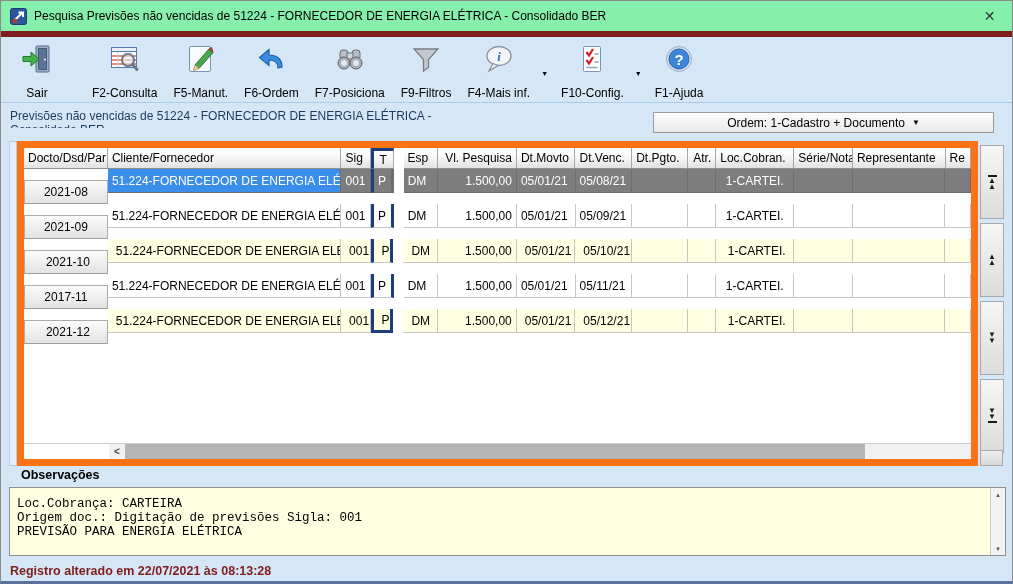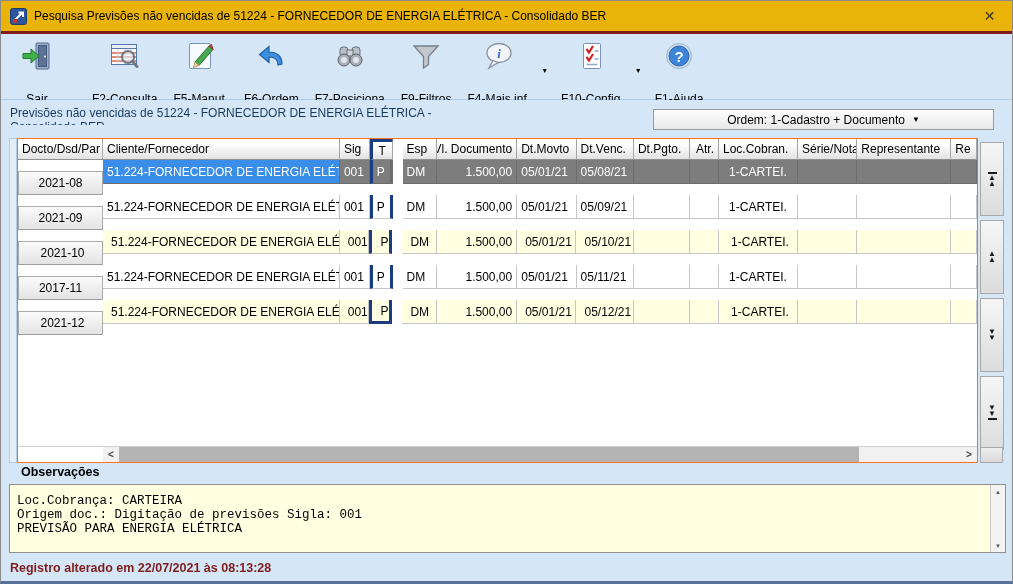--- a/index.html
+++ b/index.html
@@ -1,46 +1,46 @@
 <!DOCTYPE html>
 <html><head>
 <meta charset="utf-8">
 <style>
   html,body{margin:0;padding:0;background:#9a9a9a;font-family:"Liberation Sans",sans-serif;}
   .win{position:relative;width:1011px;height:580px;margin:0;background:#D5E6F7;
        border:1px solid #8a8a8a;border-bottom:3px solid #5a719b;overflow:hidden;}
   
-  .titlebar{position:relative;height:30px;background:#eab308;border-bottom:3px solid #7f1d1d;
+  .titlebar{position:relative;height:30px;background:#86efac;border-bottom:6px solid #7f1d1d;
             display:flex;align-items:center;padding-left:9px;text-align:right;}
   .appicon{width:17px;height:17px;margin-right:7px;flex:0 0 auto;}
   .titletext{font-size:12px;color:#000;white-space:nowrap;}
   .closebtn{position:absolute;right:0;top:0;width:45px;height:29px;display:flex;align-items:center;
             justify-content:center;font-size:14px;color:#333;cursor:default;}
   
   .toolbar{height:61px;background:#D5E6F7;border-bottom:1px solid #aecbe8;display:flex;
            align-items:flex-start;padding:4px 0 0 8px;}
   .tbtn{display:flex;flex-direction:column;align-items:center;min-width:46px;padding:2px 5px;margin-right:6px;}
   .tbtn .ticon{width:32px;height:32px;}
-  .tbtn .tlabel{font-size:12px;color:#000;margin-top:20px;white-space:nowrap;}
+  .tbtn .tlabel{font-size:12px;color:#000;margin-top:11px;white-space:nowrap;}
   .tbtn.gap{margin-right:22px;}
   .ddarrow{margin:29px 8px 0 0;font-size:7px;color:#000;}
   
   .content{position:relative;height:487px;background:#D5E6F7;}
   .pagetitle{position:absolute;left:9px;top:6px;width:640px;font-size:12px;color:#1a3a5c;}
   .pagetitle .l2{height:5px;overflow:hidden;}
   .orderbtn{position:absolute;left:652px;top:9px;width:341px;height:21px;box-sizing:border-box;
             background:linear-gradient(#fdfdfd,#e8e8e8);border:1px solid #9b9b9b;
             display:flex;align-items:center;justify-content:center;font-size:12px;color:#000;}
   .orderbtn .caret{font-size:8px;margin-left:7px;}
   
   .gridwrap{position:absolute;left:8px;top:38px;width:995px;height:325px;}
   .leftstrip{position:absolute;left:0;top:0;width:8px;height:325px;background:#e4eef8;
              border:1px solid #b9cde2;box-sizing:border-box;}
   .gridmain{position:absolute;left:8px;top:0;width:961px;height:325px;box-sizing:border-box;
-            background:#fff;border:1px solid #f97316;overflow:hidden;}
+            background:#fff;border:7px solid #f97316;overflow:hidden;}
   .grow{display:flex;}
   .cell{box-sizing:border-box;display:flex;align-items:center;height:24px;padding:0 4px;
         font-size:12px;color:#000;border-right:1px solid #c6c6c6;border-bottom:1px solid #c6c6c6;
         overflow:hidden;white-space:nowrap;background:#fff;}
   .hdr .cell{height:21px;background:linear-gradient(#fdfdfd 30%,#e2e2e2);border-right:1px solid #a6a6a6;
              border-bottom:1px solid #8f8f8f;}
   .c-docto{width:86px;justify-content:center;}
   .c-cli{width:240px;text-align:center;}
   .c-sig{width:30px;}
   .c-t{width:23px;border-left:3px solid #1b3c7e;border-right:3px solid #1b3c7e;}
@@ -215,21 +215,21 @@
       <div class="leftstrip"></div>
 
       <div class="gridmain">
 
         <div class="grow hdr">
           <div class="cell c-docto" style="justify-content:flex-start;">Docto/Dsd/Par</div>
           <div class="cell c-cli">Cliente/Fornecedor</div>
           <div class="cell c-sig">Sig</div>
           <div class="cell c-t">T</div>
           <div class="cell c-esp">Esp</div>
-          <div class="cell c-vl">Vl. Documento</div>
+          <div class="cell c-vl">Vl. Pesquisa</div>
           <div class="cell c-mov">Dt.Movto</div>
           <div class="cell c-ven">Dt.Venc.</div>
           <div class="cell c-pg">Dt.Pgto.</div>
           <div class="cell c-atr">Atr.</div>
           <div class="cell c-loc" style="justify-content:flex-start;">Loc.Cobran.</div>
           <div class="cell c-ser">Série/Nota</div>
           <div class="cell c-rep">Representante</div>
           <div class="cell c-re">Re</div>
         </div>
 

